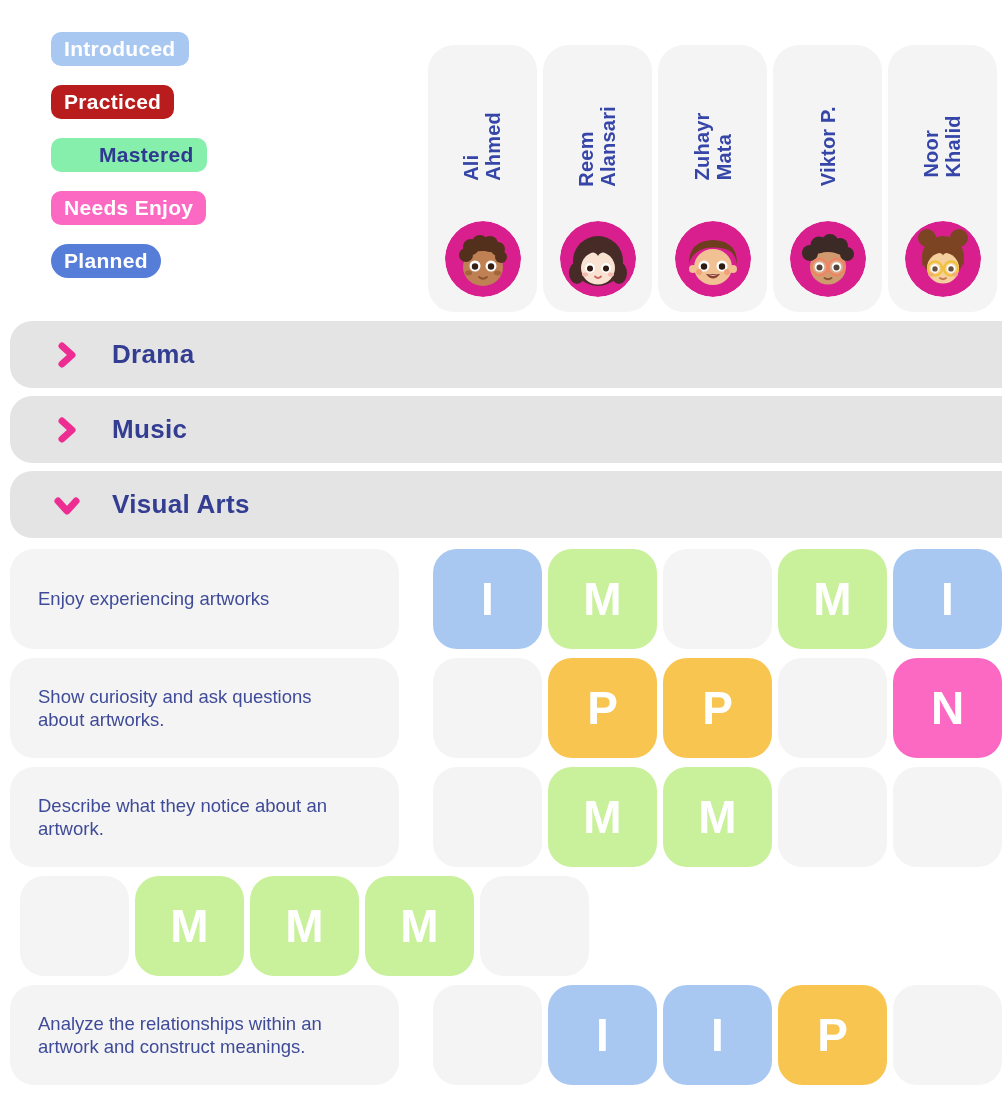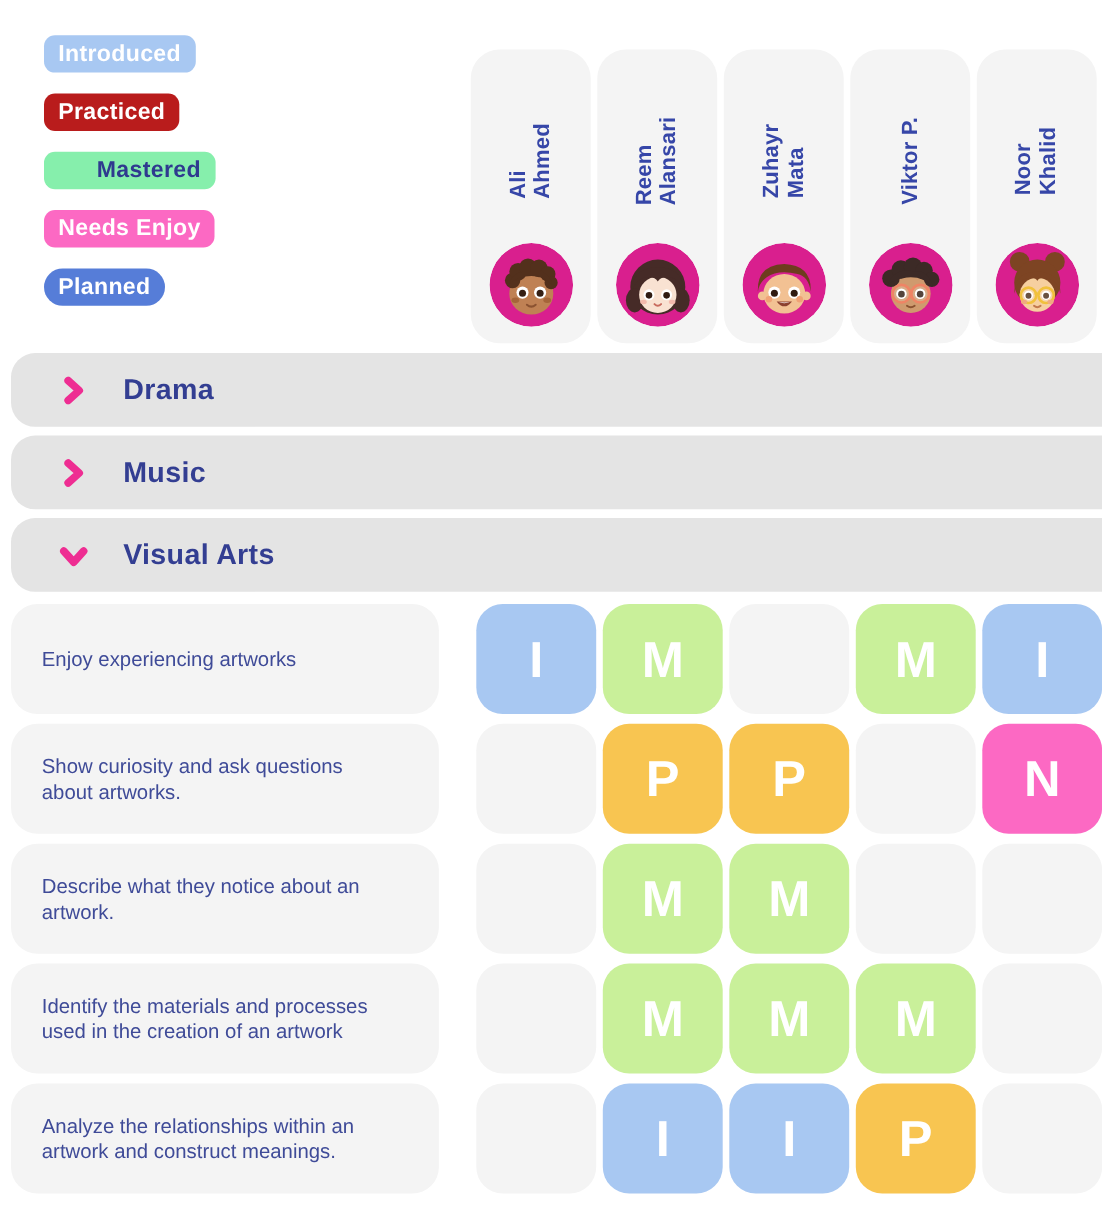--- a/index.html
+++ b/index.html
@@ -7,21 +7,21 @@
   body {
     width:1002px; height:1102px; background:#ffffff; overflow:hidden;
     font-family:"Liberation Sans", sans-serif;
   }
   
   .top { position:relative; height:321px; }
   .legend { position:absolute; left:40px; top:32px; display:flex; flex-direction:column; gap:19px; align-items:flex-start; }
   .badge {
     height:34px; border-radius:10px; padding:0 13px;
     display:flex; align-items:center;
-    font-weight:bold; font-size:21px; letter-spacing:.3px; color:#ffffff;
+    font-weight:bold; font-size:21px; letter-spacing:.3px; color:#ffffff;margin-left:11px;
   }
   .badge-introduced { background:#a8c8f2; }
   .badge-practiced  { background:#b91c1c; }
   .badge-mastered   { background:#86efac; color:#2f3a8f;padding-left:48px; }
   .badge-needsmore  { background:#fc69c3; }
   .badge-planned    { background:#567dd8;border-radius:17px; }
 
   .students { position:absolute; left:428px; top:45px; display:flex; gap:6px; }
   .student-col {
     width:109px; height:267px; background:#f4f4f4; border-radius:26px;
@@ -275,22 +275,20 @@
   <div class="cells">
     <div class="cell" data-code=""></div>
     <div class="cell" data-code="M">M</div>
     <div class="cell" data-code="M">M</div>
     <div class="cell" data-code=""></div>
     <div class="cell" data-code=""></div>
   </div>
 </div>
 
 <div class="skill-row">
-  <div class="skill-label">Identify the materials and processes
-used in the creation of an artwork</div>
   <div class="cells">
     <div class="cell" data-code=""></div>
     <div class="cell" data-code="M">M</div>
     <div class="cell" data-code="M">M</div>
     <div class="cell" data-code="M">M</div>
     <div class="cell" data-code=""></div>
   </div>
 </div>
 
 <div class="skill-row">

